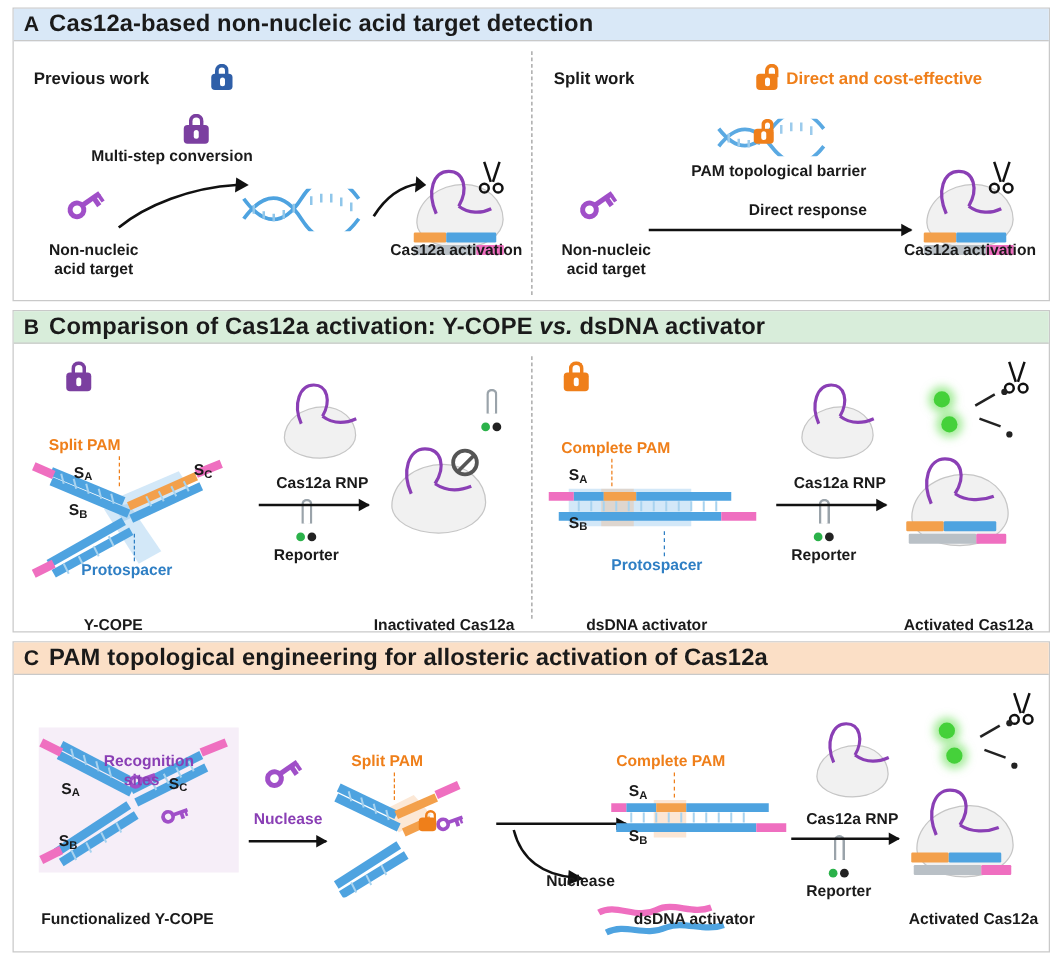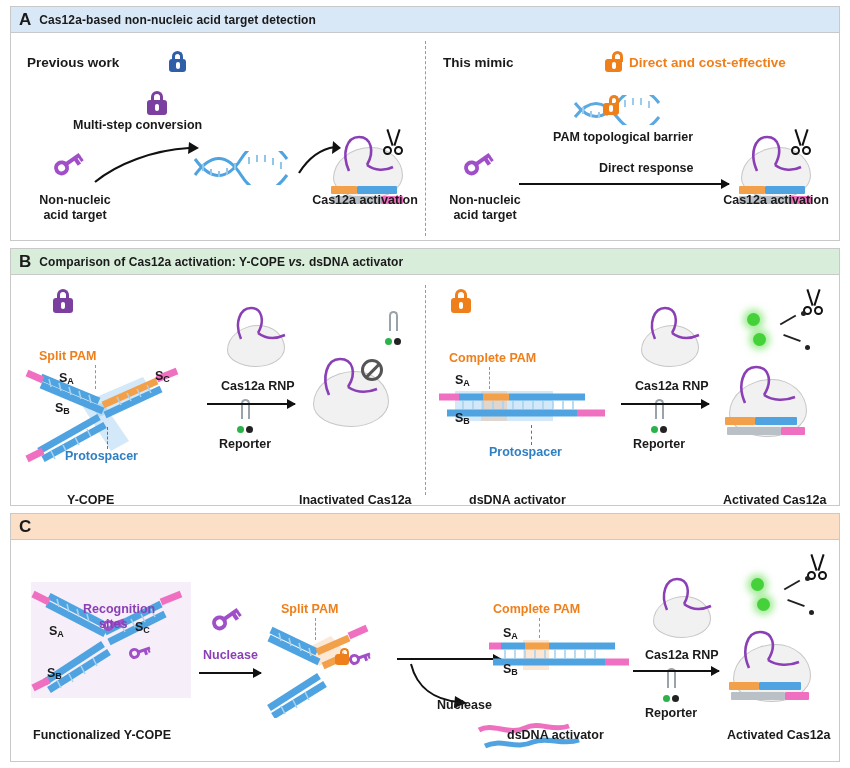--- a/index.html
+++ b/index.html
@@ -2,21 +2,21 @@
 <html><head>
 <meta charset="utf-8">
 <style>
   html,body{margin:0;padding:0;background:#ffffff;}
   body{width:850px;height:768px;font-family:"Liberation Sans",sans-serif;color:#1a1a1a;}
   .page{position:relative;width:850px;height:768px;overflow:hidden;}
 
   .panel{position:absolute;left:10px;width:830px;border:1px solid #c9c9c9;background:#fff;box-sizing:border-box;}
   .panel-head{display:flex;align-items:center;gap:8px;height:26px;padding:0 8px;box-sizing:border-box;}
   .panel-letter{font-size:17px;font-weight:bold;line-height:1;}
-  .panel-title{font-size:12px;font-weight:bold;letter-spacing:.1px;}
+  .panel-title{font-size:19px;font-weight:bold;letter-spacing:.1px;}
   .panel-title .it{font-style:italic;}
 
   #panelA{top:6px;height:235px;}
   #panelA .panel-head{background:#d9e8f7;border-bottom:1px solid #c9c9c9;}
   #panelB{top:248px;height:258px;}
   #panelB .panel-head{background:#d8edda;border-bottom:1px solid #c9c9c9;}
   #panelC{top:513px;height:249px;}
   #panelC .panel-head{background:#fbdfc6;border-bottom:1px solid #c9c9c9;}
 
   .body{position:relative;width:100%;height:calc(100% - 26px);}
@@ -103,21 +103,21 @@
 
       <div class="vdiv" style="left:414px;top:8px;height:195px;"></div>
 
       <div class="lbl hdr" style="left:16px;top:22px;">Previous work</div>
       <div class="lock" style="left:158px;top:18px;width:17px;height:21px;">
         <div class="body" style="width:17px;height:13px;background:#2f5fa8;"></div>
         <div class="shackle" style="left:3px;width:11px;height:11px;border-color:#2f5fa8;"></div>
         <div class="kh" style="left:6.5px;bottom:3px;"></div>
       </div>
 
-      <div class="lbl hdr" style="left:432px;top:22px;">This mimic</div>
+      <div class="lbl hdr" style="left:432px;top:22px;">Split work</div>
       <div class="lock orange" style="left:594px;top:18px;width:17px;height:21px;">
         <div class="body" style="width:17px;height:13px;"></div>
         <div class="shackle" style="left:7px;width:11px;height:11px;"></div>
         <div class="kh" style="left:6.5px;bottom:3px;"></div>
       </div>
       <div class="lbl tagorange" style="left:618px;top:22px;">Direct and cost-effective</div>
 
       <div class="key" style="left:42px;top:122px;transform:rotate(-35deg);">
         <div class="ring"></div>
           <div class="stem"></div>
@@ -411,20 +411,21 @@
       <div class="dot" style="left:790px;top:36px;"></div>
       <div class="dot" style="left:794px;top:70px;"></div>
       <div class="lbl b" style="left:712px;top:218px;">Activated Cas12a</div>
 
     </div>
   </div>
 
   <div class="panel" id="panelC">
     <div class="panel-head">
       <span class="panel-letter">C</span>
+      <span class="panel-title">PAM topological engineering for allosteric activation of Cas12a</span>
     </div>
     <div class="body">
 
       <div class="ybox" style="left:20px;top:42px;width:160px;height:116px;"></div>
       <svg style="position:absolute;left:20px;top:42px;" width="162" height="118">
         <g>
           <line x1="16" y1="22" x2="74" y2="52" stroke="#4ea3e0" stroke-width="7"></line>
           <line x1="18" y1="14" x2="72" y2="42" stroke="#4ea3e0" stroke-width="7"></line>
           <line x1="2" y1="12" x2="18" y2="20" stroke="#ef6fc0" stroke-width="7"></line>
           <line x1="14" y1="100" x2="72" y2="62" stroke="#4ea3e0" stroke-width="7"></line>

